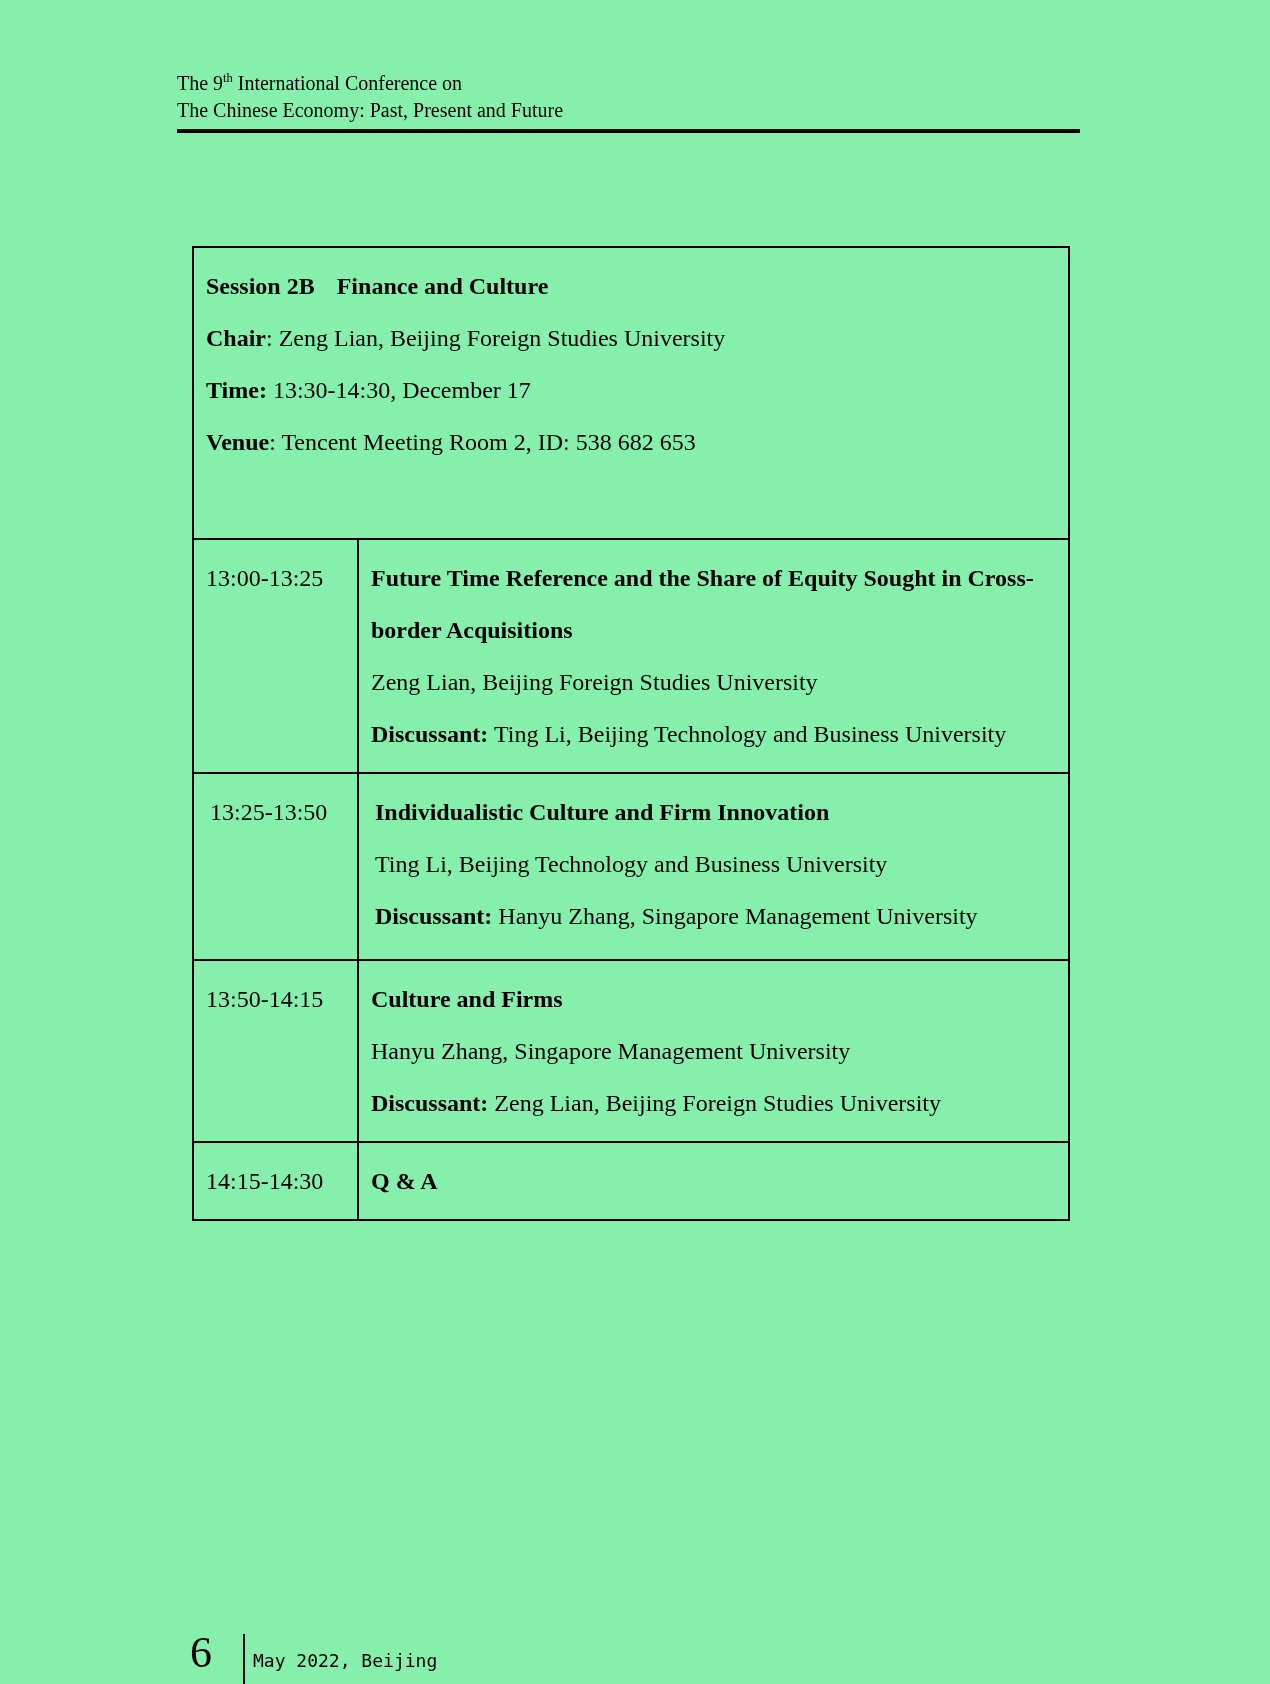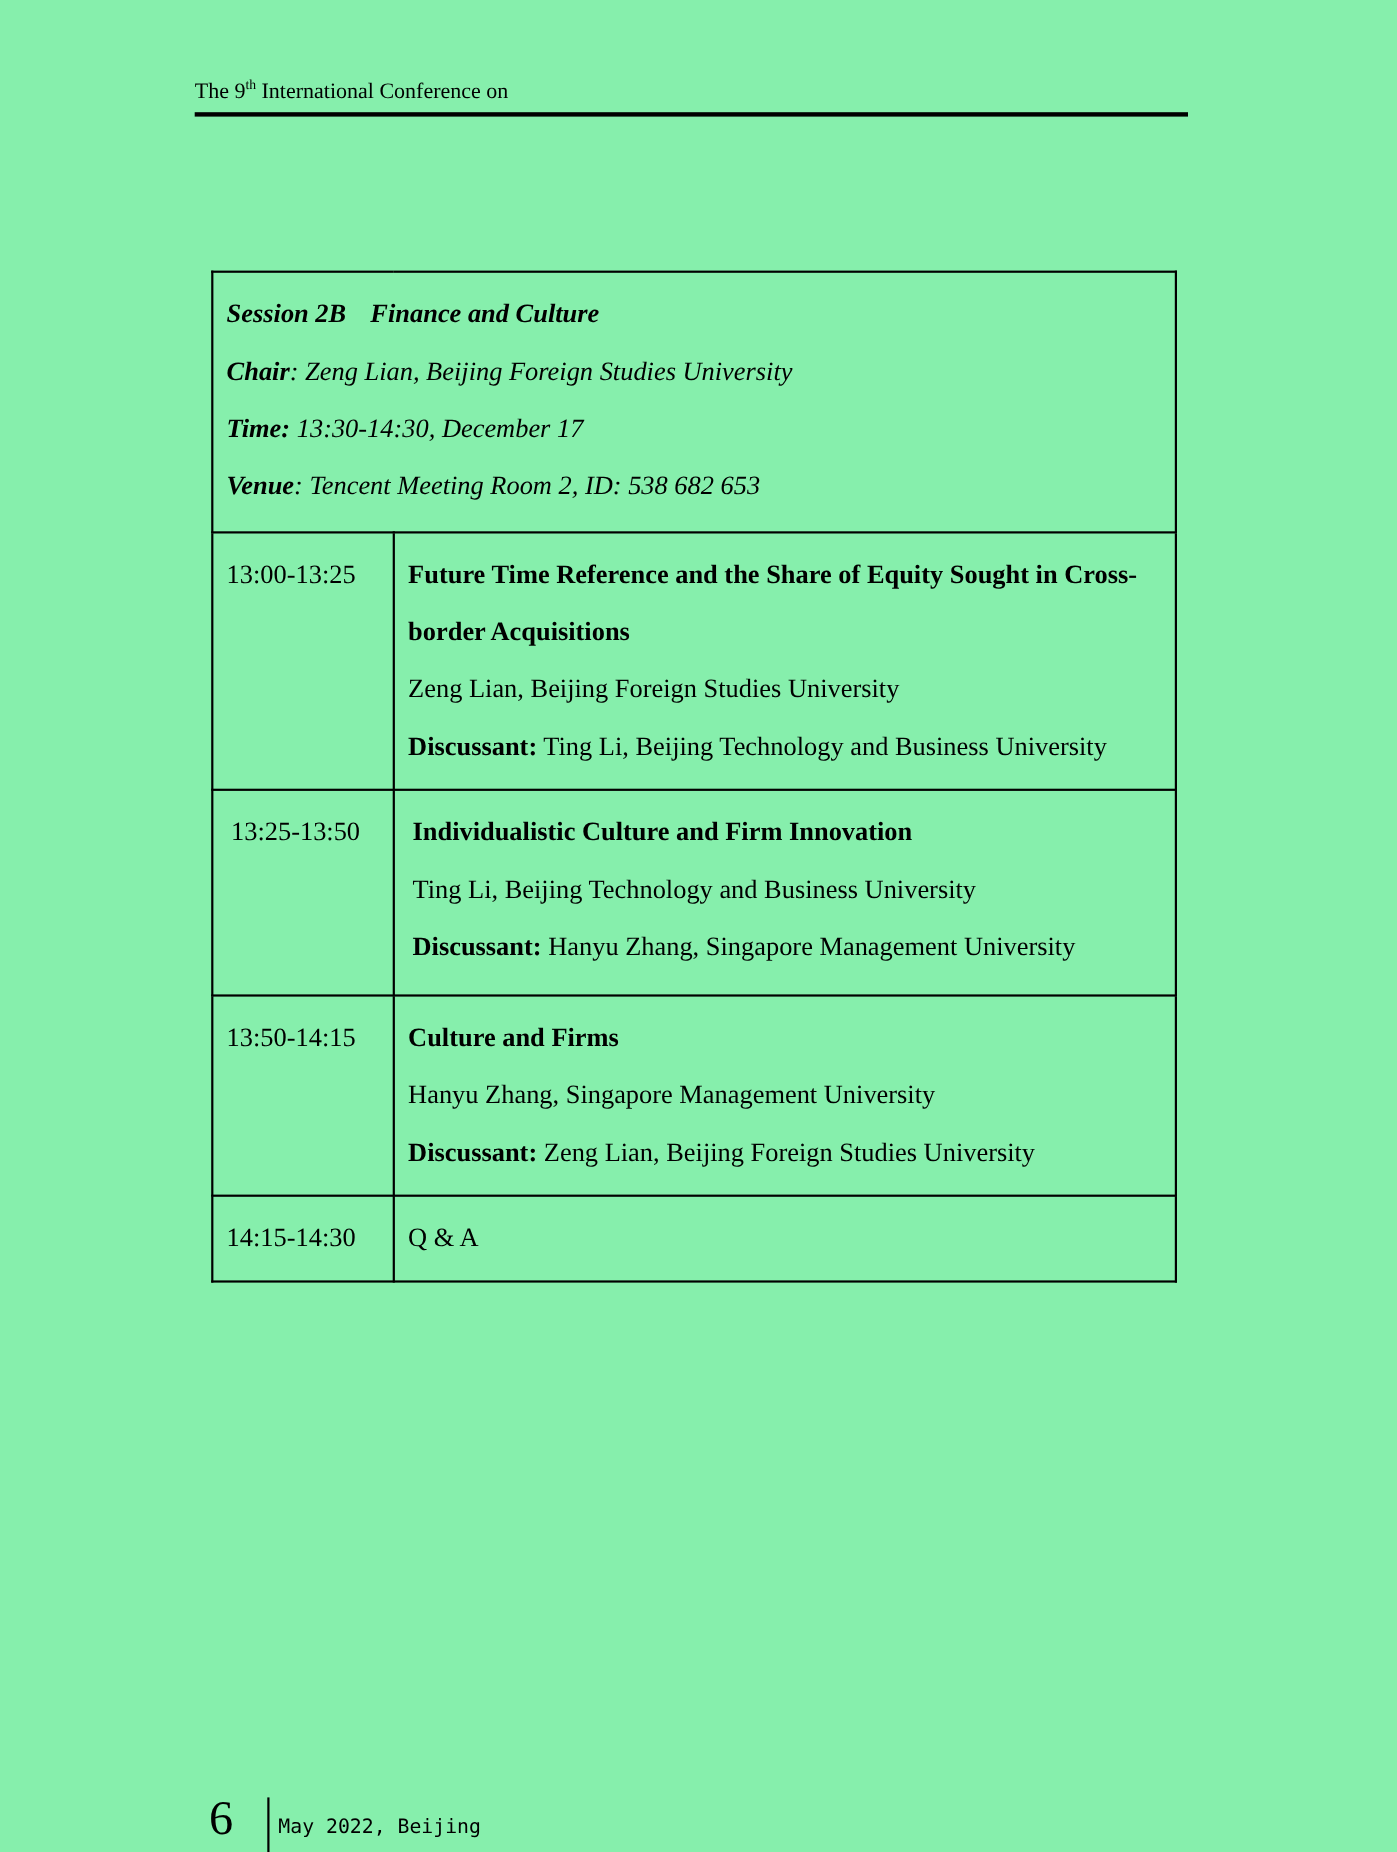--- a/index.html
+++ b/index.html
@@ -44,34 +44,34 @@
     table-layout: fixed;
   }
   table.session-table td {
     border: 2px solid #000000;
     box-sizing: border-box;
     vertical-align: top;
     font-size: 24px;
     line-height: 52px;
     padding: 12px 10px 12px 12px;
   }
-  td.session-info-cell { height: 237px; font-style: italic; }
+  td.session-info-cell { height: 292px; }
   tr.row-1 td { height: 230px; }
   tr.row-2 td { height: 187px; padding-left: 16px; }
   tr.row-3 td { height: 178px; }
   tr.row-4 td { height: 76px; }
 
   td.time-cell {
     vertical-align: middle;
     text-align: left;
     padding: 0 4px;
   }
   td.qa-cell {
     vertical-align: middle;
-    font-weight: normal;
+    font-weight: bold;
   }
 
   .session-table p { margin: 0; }
   .bold { font-weight: bold; }
   .session-heading-title { margin-left: 22px; }
   .paper-title {
     font-weight: bold;
     max-width: 680px;
   }
   .speaker-line, .discussant-line { white-space: nowrap; }
@@ -103,20 +103,21 @@
     margin-top: 22px;
   }
 </style>
 </head>
 <body>
 
 <div class="page">
 
   <div class="page-header">
     <div><span>The 9</span><sup>th</sup><span> International Conference on</span></div>
+    <div>The Chinese Economy: Past, Present and Future</div>
   </div>
 
   <table class="session-table">
     <colgroup>
       <col style="width:165px">
       <col style="width:711px">
     </colgroup>
     <tbody>
       <tr>
         <td class="session-info-cell" colspan="2">

